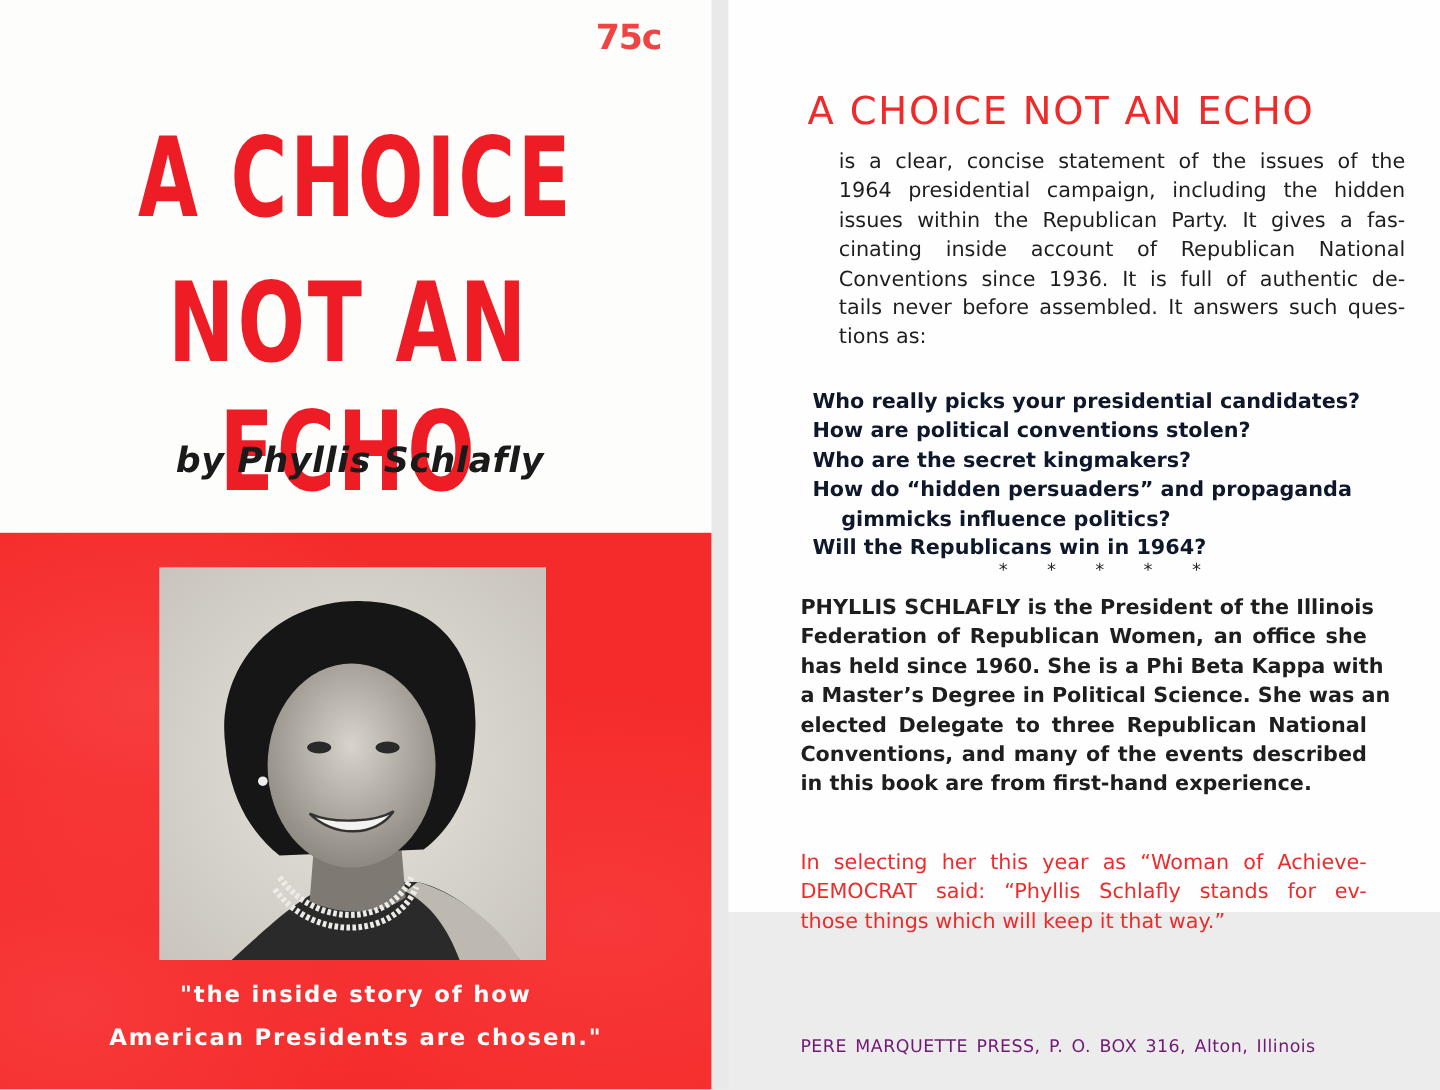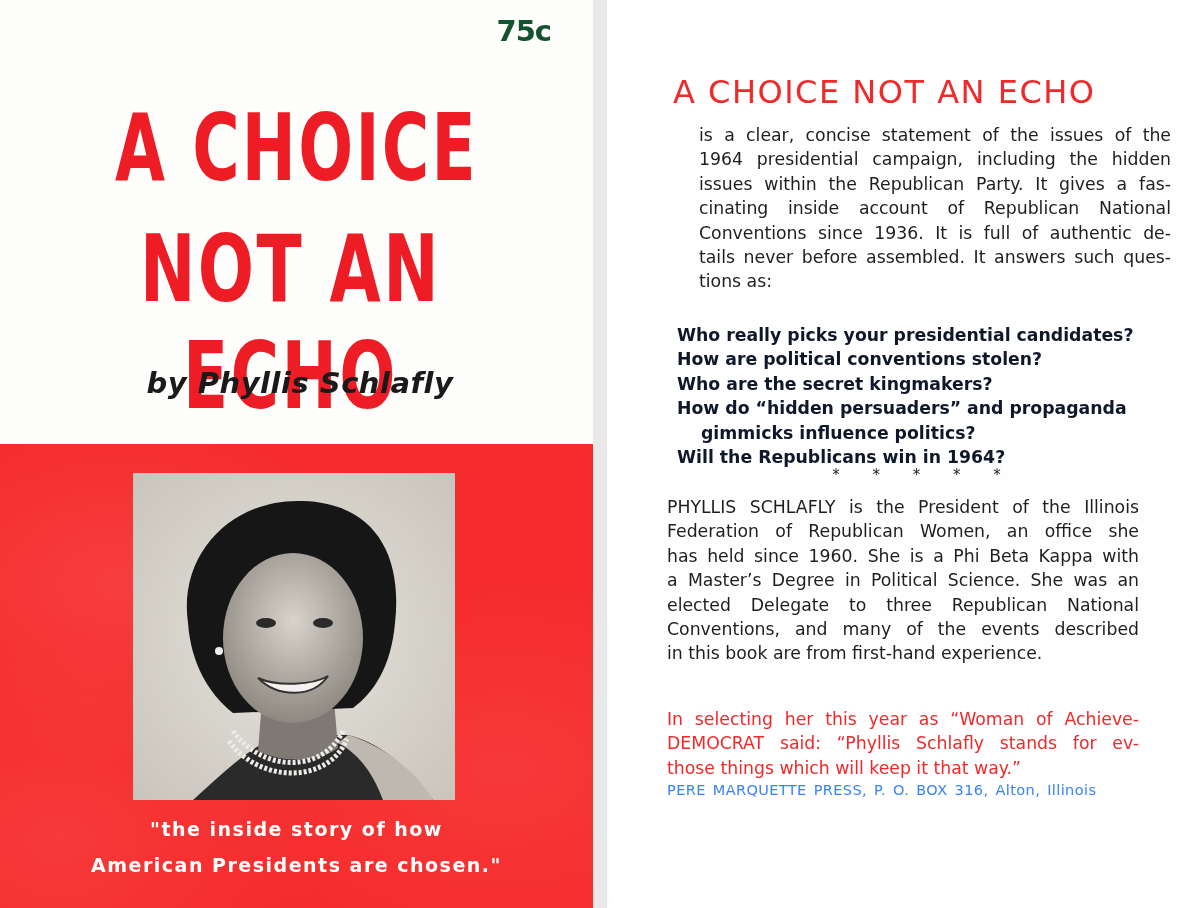--- a/index.html
+++ b/index.html
@@ -12,21 +12,21 @@
     position:absolute; left:0; top:0; width:593px; height:908px;
     background:#fdfdfb;
   }
   .front-top {
     position:absolute; left:0; top:0; width:593px; height:444px;
     background:#fdfdfb;
   }
   .price {
     position:absolute; right:42px; top:14px;
     font-family:"DejaVu Sans", sans-serif; font-weight:bold;
-    font-size:29px; color:#14532d; letter-spacing:-1px;
+    font-size:29px; color:#ef4444; letter-spacing:-1px;
   }
   .big-title {
     position:absolute; left:0; width:593px; text-align:center;
     font-family:"DejaVu Sans Condensed","DejaVu Sans", sans-serif;
     font-weight:bold; color:#ee1c24;
     transform:scaleX(0.78); transform-origin:center;
     letter-spacing:3px;
   }
   .t1 { top:95px; font-size:92px; }
   .t2 { top:216px; font-size:92px; left:-6px; }
@@ -56,21 +56,21 @@
     font-family:"DejaVu Sans", sans-serif;
   }
   .tag1 { top:374px; }
   .tag2 { top:410px; }
 
   .gap {
     position:absolute; left:593px; top:0; width:14px; height:908px;
     background:#e9e9e9;
   }
   .back {
-    position:absolute; left:607px; top:0; width:593px; height:908px;
+    position:absolute; left:607px; top:0; width:593px; height:760px;
     background:#fefefe;
   }
   .back-title {
     position:absolute; left:66px; top:73px;
     font-family:"DejaVu Sans", sans-serif; font-weight:normal;
     font-size:32px; color:#ee2a2a; letter-spacing:1.5px; white-space:nowrap;
   }
   .para {
     position:absolute; left:60px; width:472px;
     font-family:"DejaVu Sans", sans-serif; font-size:17.3px;
@@ -83,25 +83,25 @@
     position:absolute; left:70px; top:323px; width:470px;
     font-family:"DejaVu Sans", sans-serif; font-size:17.3px; line-height:24.4px;
     color:#0f172a; font-weight:bold;
   }
   .questions .q { display:block; white-space:nowrap; }
   .questions .q.indent { padding-left:24px; }
   .stars {
     position:absolute; left:0; width:593px; top:466px; text-align:center;
     font-size:15px; color:#1e1e1e; letter-spacing:14px; padding-left:20px;
   }
-  .bio { top:495px; }
+  .bio { top:495px;font-weight:bold; }
   .quote { top:684px; color:#ee2a2a;margin-top:23px; }
   .publisher {
-    position:absolute; left:60px; top:782px; width:472px;
-    font-family:"DejaVu Sans", sans-serif; font-size:14.5px; color:#3b82f6;
+    position:absolute; left:60px; top:865px; width:472px;
+    font-family:"DejaVu Sans", sans-serif; font-size:14.5px; color:#701a75;
     white-space:nowrap; letter-spacing:0.4px; word-spacing:2px;
   }
 </style>
 </head>
 <body>
 
 <div class="front">
   <div class="front-top">
     <div class="price">75c</div>
     <div class="big-title t1">A CHOICE</div>

